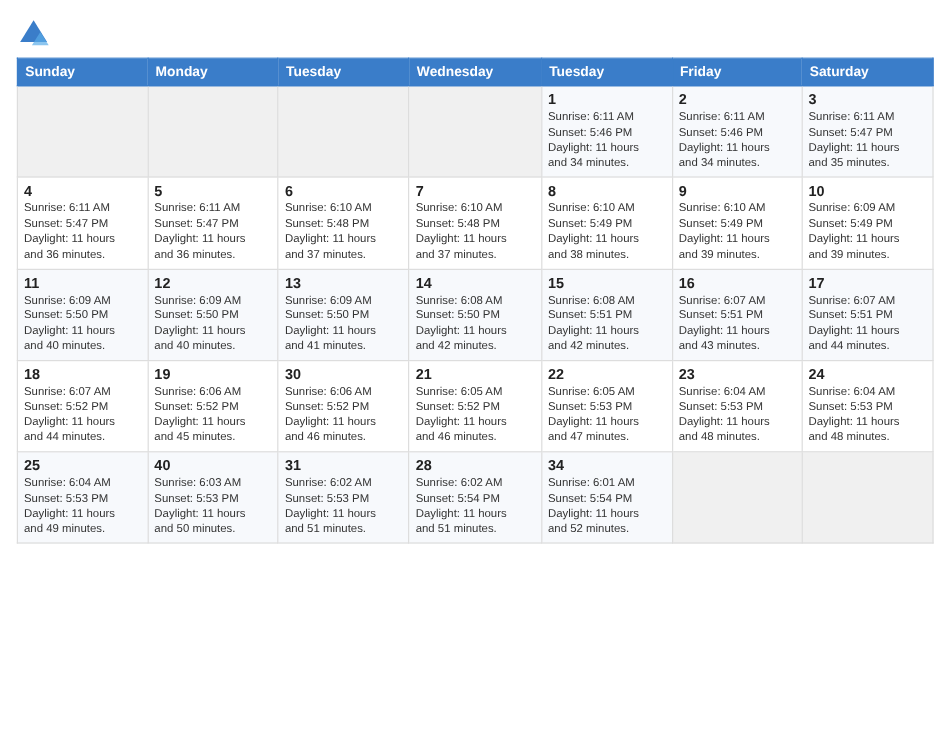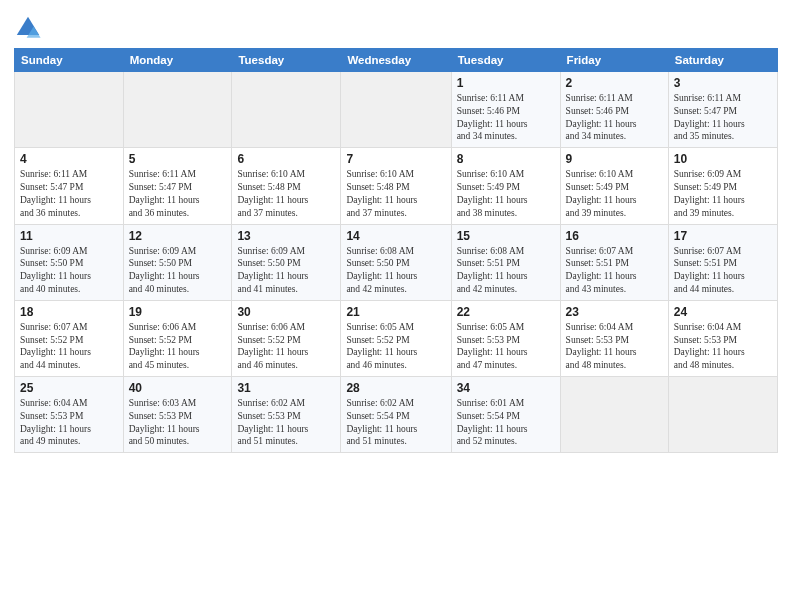--- a/index.html
+++ b/index.html
@@ -85,21 +85,20 @@
       font-size: 12px;
       font-weight: bold;
       color: #222;
       display: block;
       margin-bottom: 2px;
     }
     .day-info {
       font-size: 9.5px;
       color: #333;
       line-height: 1.35;
-      font-family: Liberation Serif, serif;
     }
     .empty-cell {
       background: #f0f0f0 !important;
     }
   </style>
 </head>
 <body>
 
 <div class="page">
   <div class="header">

